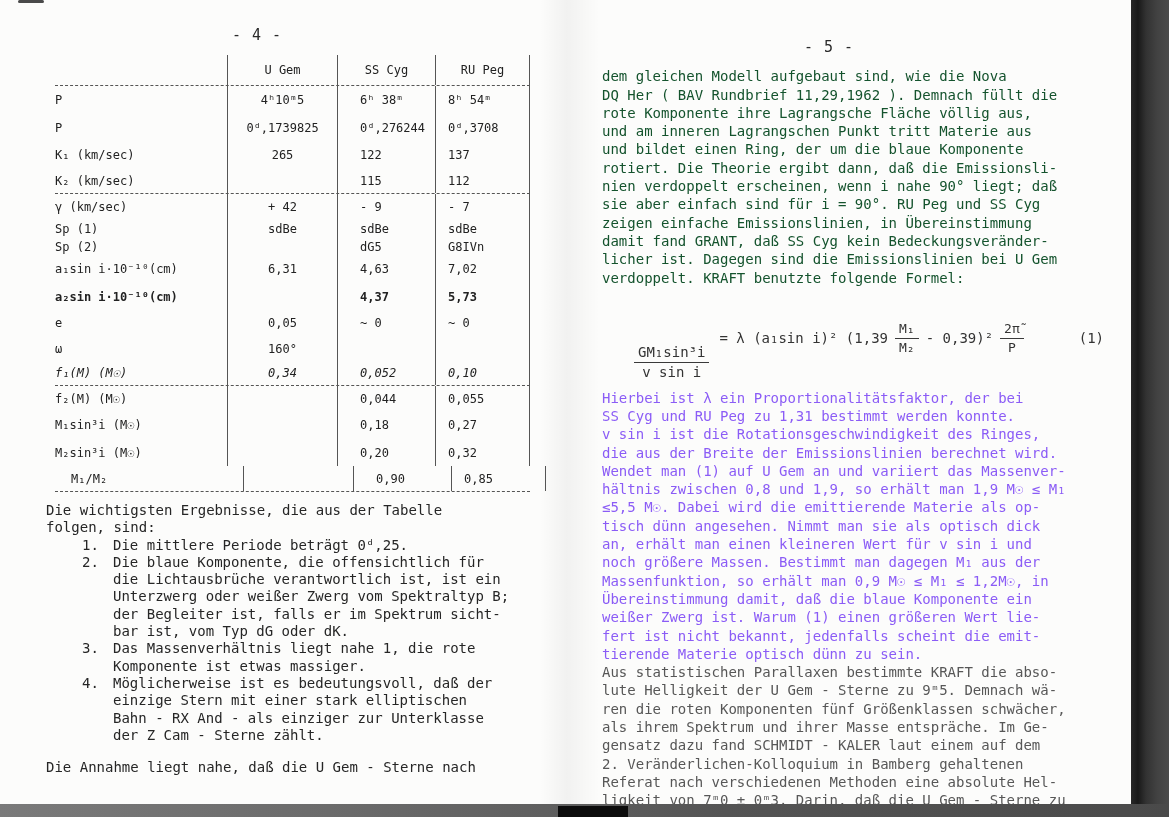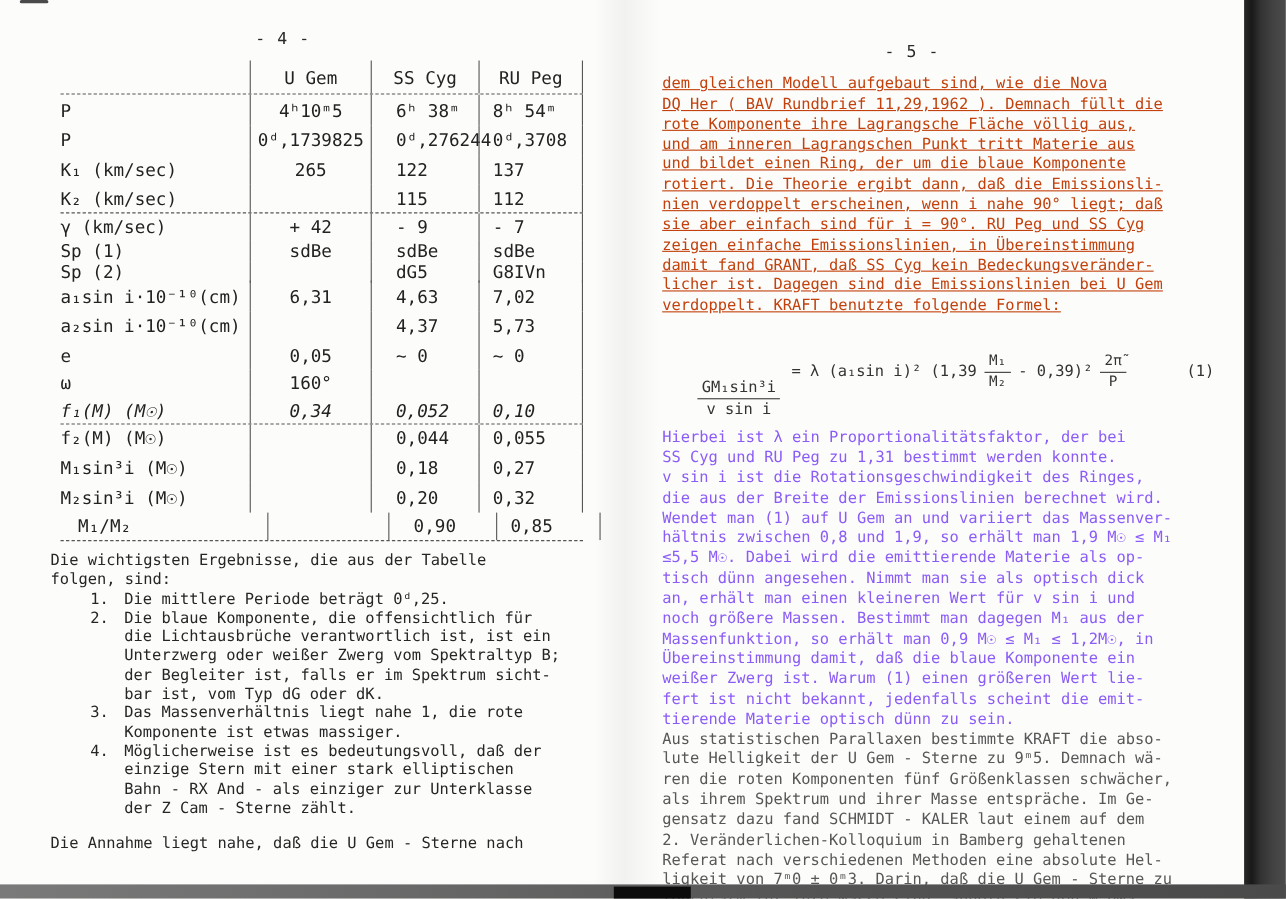--- a/index.html
+++ b/index.html
@@ -15,21 +15,21 @@
   .right-band{position:absolute;left:1131px;top:0;width:38px;height:817px;
     background:linear-gradient(to right,#282828 0px,#191919 7px,#323232 15px,#424242 26px,#4b4b4b 38px);}
   .bottom-band{position:absolute;left:0;bottom:0;width:1169px;height:13px;
     background:linear-gradient(to right,#7a7a7a 0%,#6a6a6a 30%,#5e5e5e 48%,#545454 62%,#4a4a4a 100%);}
   .bottom-black{position:absolute;left:558px;bottom:0;width:70px;height:11px;background:#0c0c0c;}
   .speck{position:absolute;left:18px;top:0;width:26px;height:3px;background:#4a4a4a;border-radius:2px;}
   
   .pagenum{position:absolute;font-size:15px;letter-spacing:1px;color:#2a2a2a;}
   #pagenum4{left:232px;top:26px;}
   
-  .dtable{position:absolute;left:55px;top:55px;width:475px;font-size:16px;color:#222;
+  .dtable{position:absolute;left:55px;top:55px;width:475px;font-size:12px;color:#222;
     border-bottom:1px dashed #555;}
   .trow{display:grid;grid-template-columns:172px 110px 98px 95px;align-items:center;}
   .thead{height:30px;border-bottom:1px dashed #555;}
   .sep-above{border-top:1px dashed #555;text-align:right;}
   .tcell{height:100%;display:flex;align-items:center;}
   .c0{justify-content:flex-start;}
   .c1{justify-content:center;border-left:1px solid #555;}
   .c2{justify-content:flex-start;padding-left:22px;border-left:1px solid #555;box-sizing:border-box;}
   .c3{justify-content:flex-start;padding-left:12px;border-left:1px solid #555;border-right:1px solid #555;box-sizing:border-box;}
   .thead .c2{padding-left:0;justify-content:center;}
@@ -37,21 +37,21 @@
   
   .left-text{position:absolute;left:46px;top:502px;width:522px;font-size:14px;line-height:17.3px;color:#262626;}
   .pre{white-space:pre-line;}
   .list{padding-left:36px;}
   .item{display:flex;}
   .item-num{width:31px;flex-shrink:0;}
   .closing{margin-top:15px;}
   
   .right-page{position:absolute;left:602px;top:38px;width:514px;font-size:14px;line-height:18.3px;}
   #pagenum5{position:static;padding-left:202px;margin-bottom:11px;}
-  .para1{color:#c2410c;text-decoration:underline;}
+  .para1{color:#14532d;}
   .para2{color:#8b5cf6;}
   .para3{color:#575757;}
   
   .formula{display:flex;align-items:center;padding-left:32px;margin:10px 0 8px 0;color:#333;font-size:14px;line-height:1.1;}
   .frac{display:inline-flex;flex-direction:column;align-items:center;margin-top:48px;}
   .fnum{padding:0 4px 2px 4px;border-bottom:1.4px solid #3a3a3a;}
   .fden{padding-top:2px;}
   .small-frac{font-size:13px;margin:0 6px;}
   .fpiece{margin:0 1px;}
   .eq-number{margin-left:auto;padding-right:12px;}
@@ -113,21 +113,21 @@
         <div class="tcell c1"></div>
         <div class="tcell c2">dG5</div>
         <div class="tcell c3">G8IVn</div>
       </div>
       <div class="trow" style="height: 28px;">
         <div class="tcell c0">a₁sin i·10⁻¹⁰(cm)</div>
         <div class="tcell c1">6,31</div>
         <div class="tcell c2">4,63</div>
         <div class="tcell c3">7,02</div>
       </div>
-      <div class="trow" style="height: 27px;">
+      <div class="trow" style="height: 27px; font-weight: bold;">
         <div class="tcell c0">a₂sin i·10⁻¹⁰(cm)</div>
         <div class="tcell c1"></div>
         <div class="tcell c2">4,37</div>
         <div class="tcell c3">5,73</div>
       </div>
       <div class="trow" style="height: 26px;">
         <div class="tcell c0">e</div>
         <div class="tcell c1">0,05</div>
         <div class="tcell c2">~ 0</div>
         <div class="tcell c3">~ 0</div>

